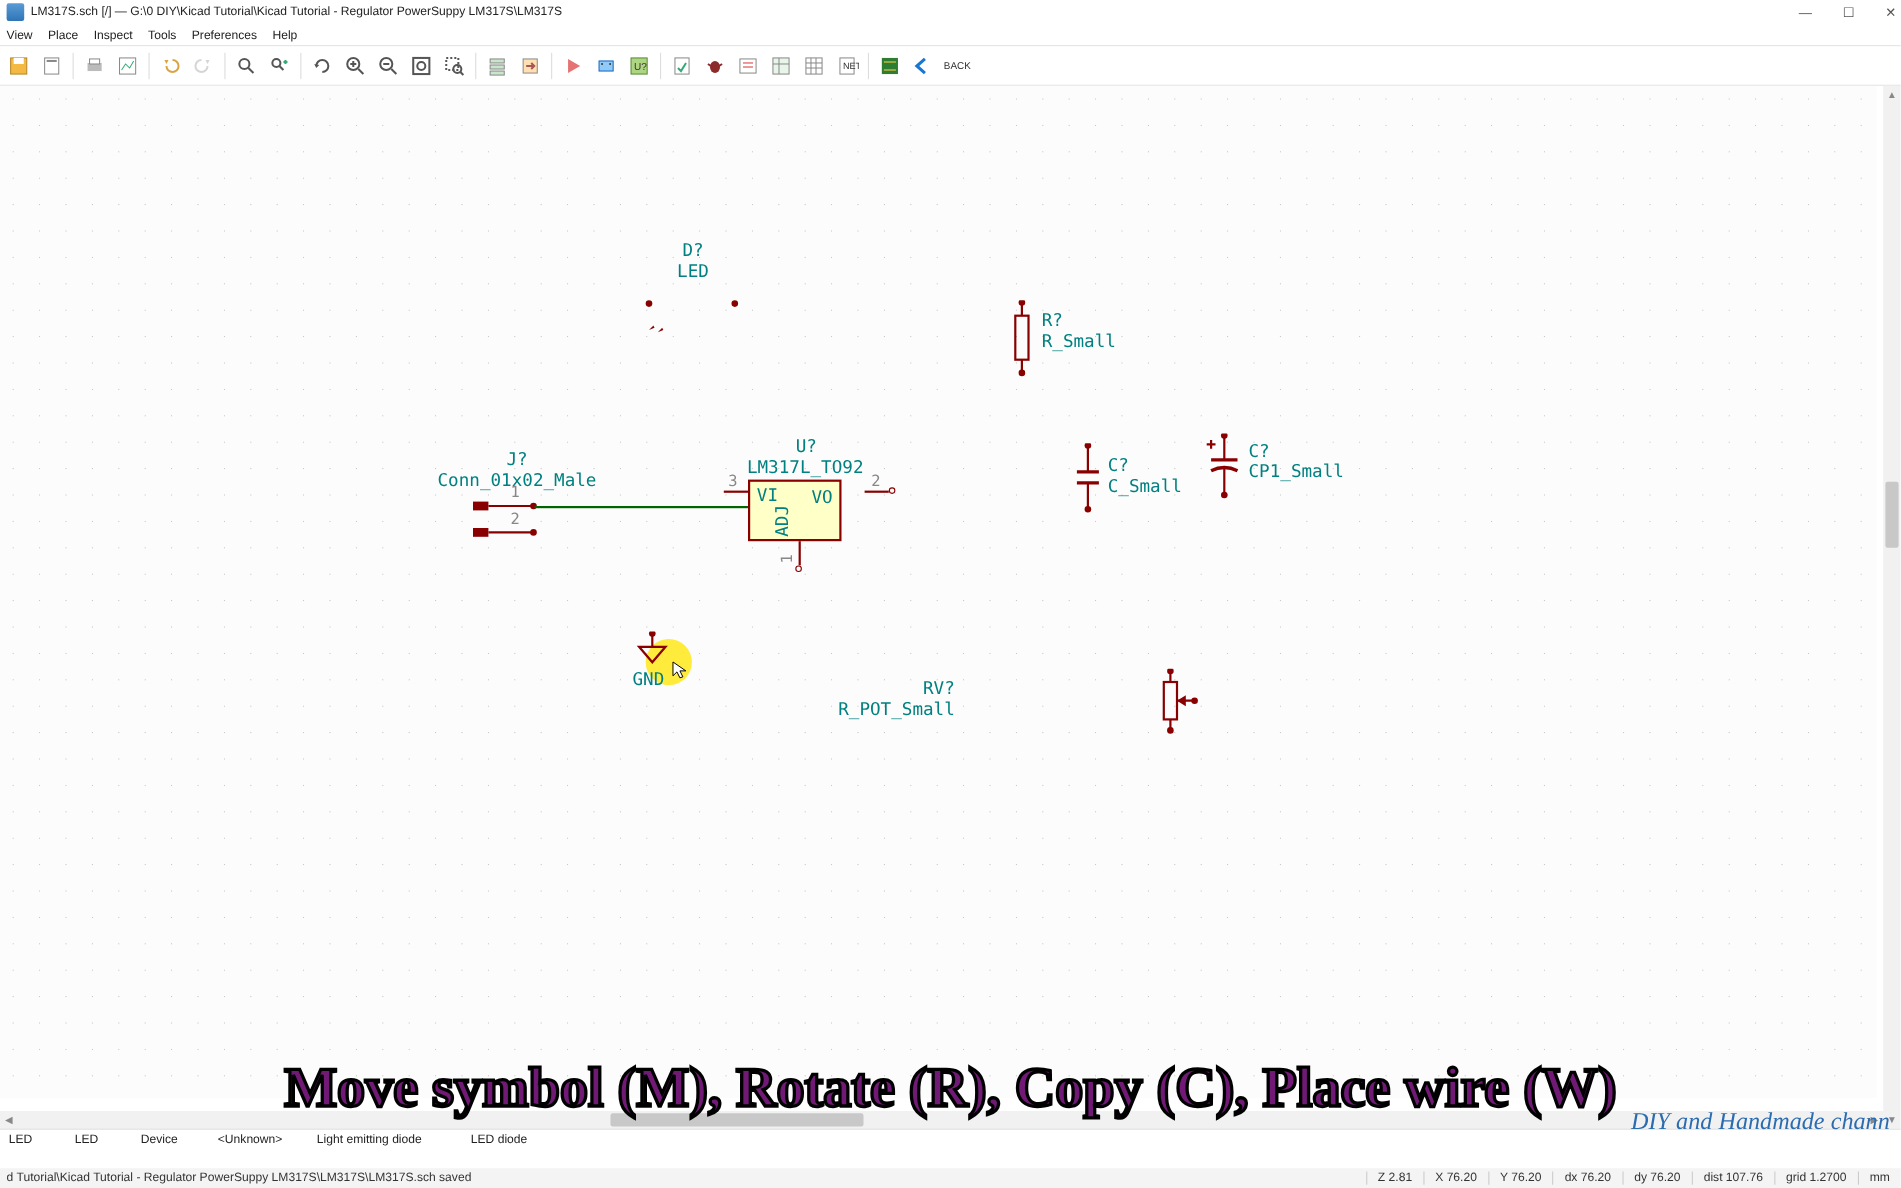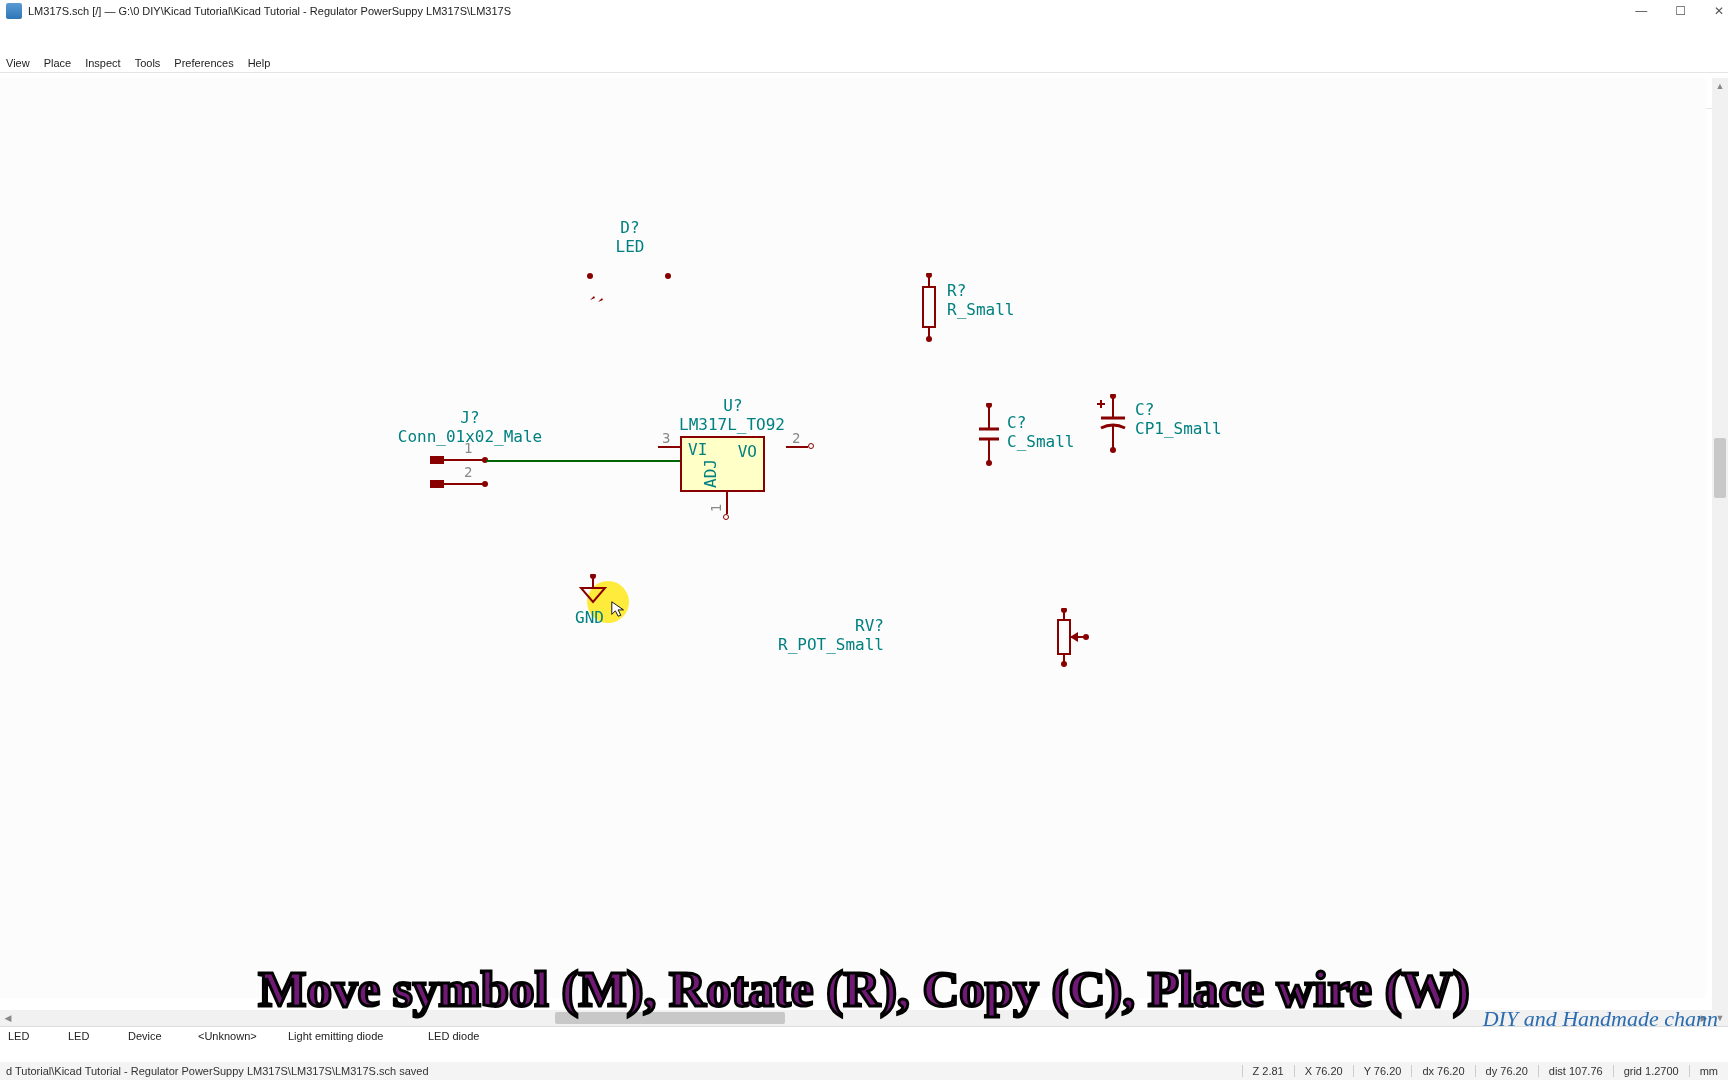--- a/index.html
+++ b/index.html
@@ -6,21 +6,21 @@
   body { width: 1728px; height: 1080px; background: #fff; position: relative; overflow: hidden; font-size: 12px; }
 
   
   .titlebar { height: 22px; background: #fff; display: flex; align-items: center; padding: 0 6px; position: relative; }
   .titlebar .icon-app { width: 16px; height: 16px; background: linear-gradient(#5b9bd5,#2e75b6); border-radius: 2px; margin-right: 6px; }
   .titlebar .title { font-size: 11px; color: #222; }
   .win-controls { position: absolute; right: 4px; top: 0; display: flex; gap: 28px; align-items: center; height: 22px; }
   .win-controls span { font-size: 12px; color: #555; cursor: default; }
 
   
-  .menubar { height: 20px; display: flex; align-items: center; gap: 14px; padding: 0 6px; border-bottom: 1px solid #e4e4e4; margin-top: 31px; }
+  .menubar { height: 20px; display: flex; align-items: center; gap: 14px; padding: 0 6px; border-bottom: 1px solid #e4e4e4; }
   .menubar span { font-size: 11px; color: #222; }
 
   
   .toolbar { height: 36px; display: flex; align-items: center; gap: 4px; padding: 2px 4px; border-bottom: 1px solid #e4e4e4; }
   .toolbar .btn { width: 26px; height: 26px; display: flex; align-items: center; justify-content: center; border-radius: 2px; }
   .toolbar .sep { width: 1px; height: 24px; background: #ddd; margin: 0 2px; }
   .toolbar svg { width: 22px; height: 22px; }
   .toolbar .back-label { font-size: 9px; color: #333; margin-left: 2px; }
 
   
@@ -389,21 +389,21 @@
       </svg>
       <div class="val-label" style="position:absolute; left:0px; top:34px;">GND</div>
     </div>
     <div class="cursor" style="left:610px; top:522px;">
       <svg viewBox="0 0 20 20">
           <path d="M2 2 L2 16 L6 12 L9 18 L12 17 L9 11 L15 11 Z" fill="#fff" stroke="#000"></path>
         </svg>
     </div>
 
     <div class="comp" style="left:920px; top:530px;">
-      <div style="position:absolute; right:36px; top:8px; text-align:right; width:140px;">
+      <div style="position:absolute; right:52px; top:8px; text-align:right; width:140px;">
         <div class="ref-label">RV?</div>
         <div class="val-label">R_POT_Small</div>
       </div>
       <svg width="50" height="60" style="position:absolute; left:130px; top:0;">
         <line x1="14" y1="2" x2="14" y2="12" stroke="#880000" stroke-width="2"></line>
         <circle cx="14" cy="2" r="3" fill="#880000"></circle>
         <rect x="8" y="12" width="12" height="34" fill="none" stroke="#880000" stroke-width="2"></rect>
         <line x1="14" y1="46" x2="14" y2="56" stroke="#880000" stroke-width="2"></line>
         <circle cx="14" cy="56" r="3" fill="#880000"></circle>
         <line x1="20" y1="29" x2="36" y2="29" stroke="#880000" stroke-width="2"></line>

